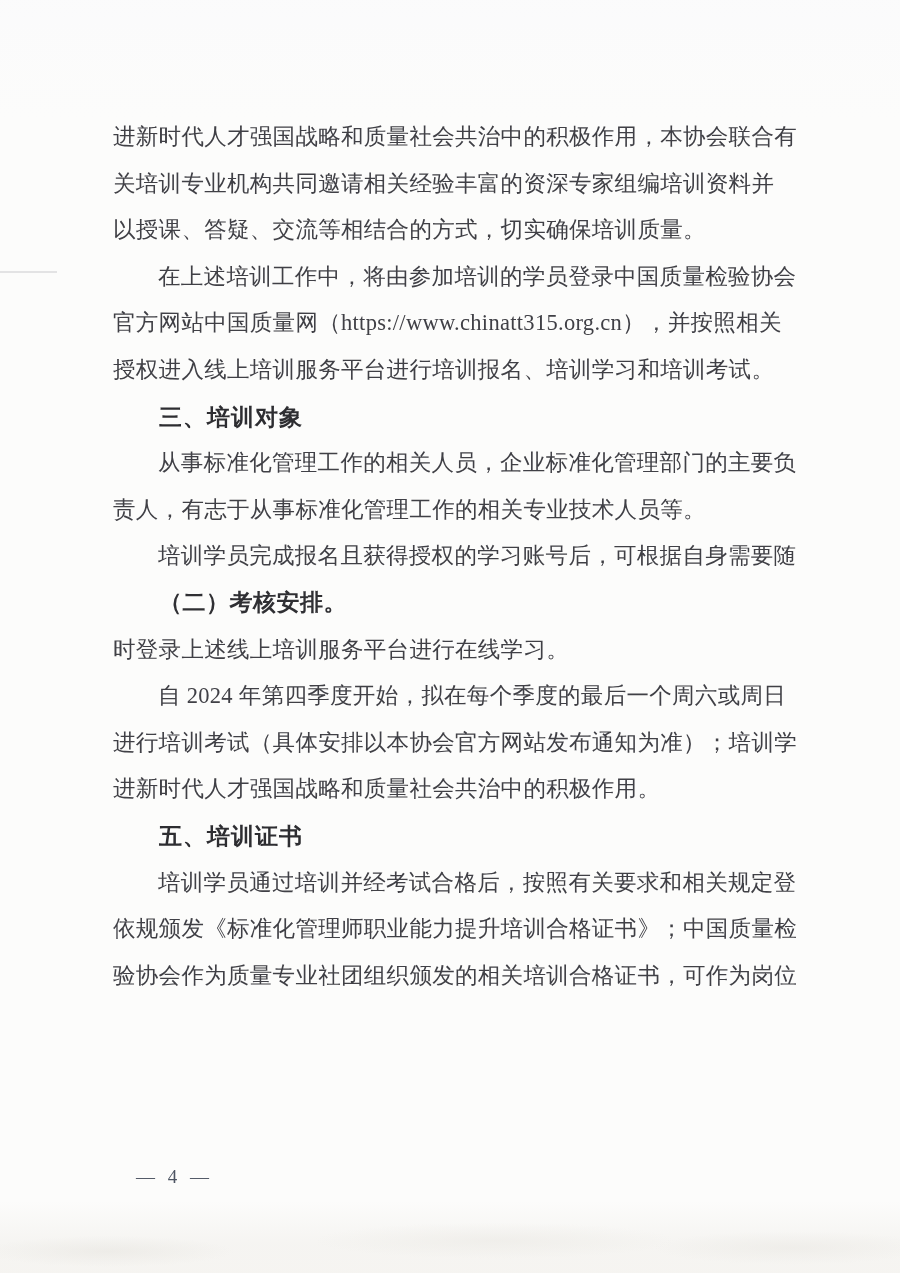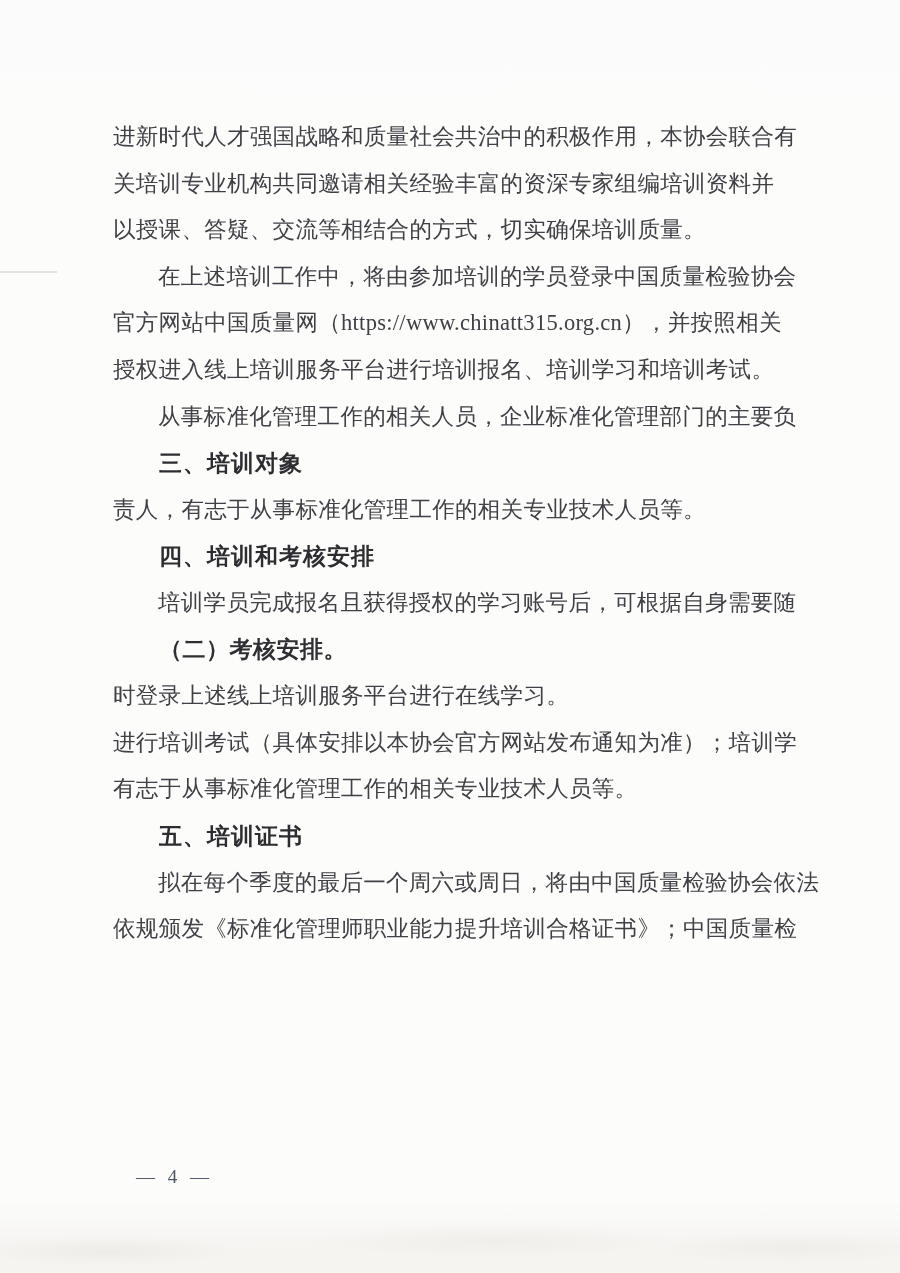--- a/index.html
+++ b/index.html
@@ -83,32 +83,33 @@
 
 <div class="page">
 
   <div class="content" id="doc-content">
       <div class="line">进新时代人才强国战略和质量社会共治中的积极作用，本协会联合有</div>
       <div class="line">关培训专业机构共同邀请相关经验丰富的资深专家组编培训资料并</div>
       <div class="line">以授课、答疑、交流等相结合的方式，切实确保培训质量。</div>
       <div class="line indent">在上述培训工作中，将由参加培训的学员登录中国质量检验协会</div>
       <div class="line">官方网站中国质量网（https://www.chinatt315.org.cn），并按照相关</div>
       <div class="line">授权进入线上培训服务平台进行培训报名、培训学习和培训考试。</div>
+      <div class="line heading indent">三、培训对象</div>
       <div class="line indent">从事标准化管理工作的相关人员，企业标准化管理部门的主要负</div>
-      <div class="line heading indent">三、培训对象</div>
       <div class="line">责人，有志于从事标准化管理工作的相关专业技术人员等。</div>
-      <div class="line heading indent">四、培训和考核安排</div>
       <div class="line indent">培训学员完成报名且获得授权的学习账号后，可根据自身需要随</div>
       <div class="line subheading indent">（二）考核安排。</div>
       <div class="line">时登录上述线上培训服务平台进行在线学习。</div>
+      <div class="line indent">自 2024 年第四季度开始，拟在每个季度的最后一个周六或周日</div>
       <div class="line">进行培训考试（具体安排以本协会官方网站发布通知为准）；培训学</div>
-      <div class="line">有志于从事标准化管理工作的相关专业技术人员等。</div>
+      <div class="line">进新时代人才强国战略和质量社会共治中的积极作用。</div>
       <div class="line heading indent">五、培训证书</div>
-      <div class="line indent">拟在每个季度的最后一个周六或周日，将由中国质量检验协会依法</div>
+      <div class="line indent">培训学员通过培训并经考试合格后，按照有关要求和相关规定登</div>
       <div class="line">依规颁发《标准化管理师职业能力提升培训合格证书》；中国质量检</div>
+      <div class="line">验协会作为质量专业社团组织颁发的相关培训合格证书，可作为岗位</div>
     </div>
 
   <div class="footer">— 4 —</div>
 
   <div class="scan-line-artifact"></div>
 
   <div class="scan-noise-band"></div>
 
 </div>
 

